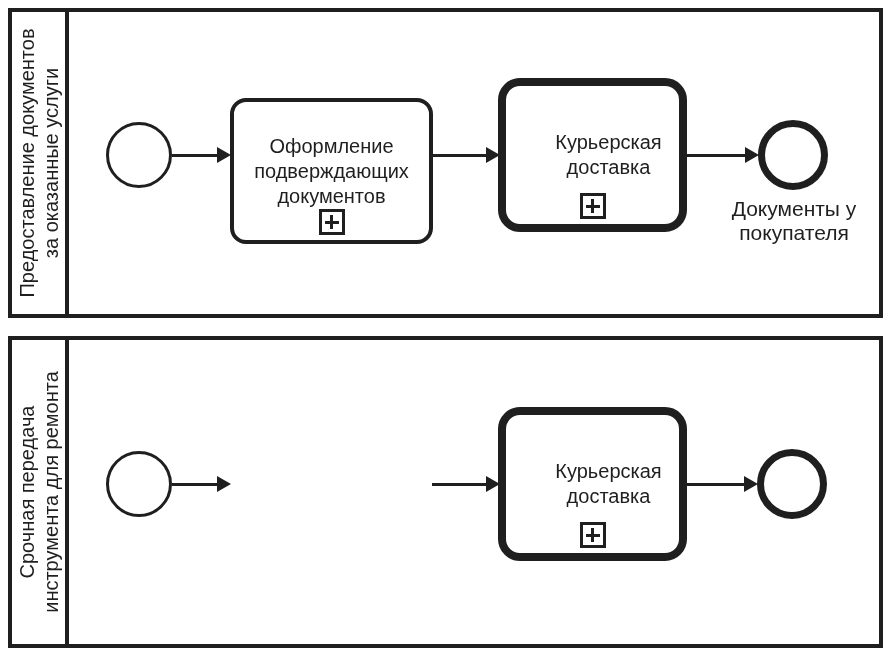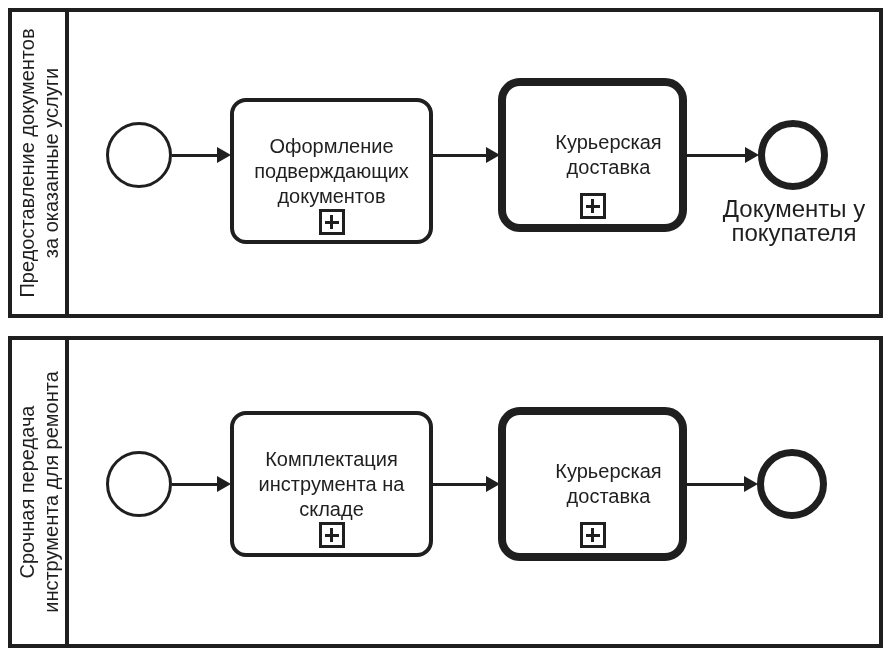--- a/index.html
+++ b/index.html
@@ -109,21 +109,21 @@
     position: absolute;
     right: 0; top: 0;
     width: 0; height: 0;
     border-left: 14px solid #1f1f1f;
     border-top: 8px solid transparent;
     border-bottom: 8px solid transparent;
   }
   .event-label {
     position: absolute;
     text-align: center;
-    font-size: 24px;
+    font-size: 21px;
     line-height: 24px;
     white-space: pre-line;
   }
   
   .start-1 { left: 106px; top: 122px; }
   .flow-1a { left: 172px; top: 147px; width: 59px; }
   .task-1a { left: 230px; top: 82px;  width: 203px; height: 146px; margin-top: 16px; }
   .flow-1b { left: 432px; top: 147px; width: 68px; }
   .task-1b { left: 498px; top: 78px;  width: 189px; height: 154px; }
   .flow-1c { left: 686px; top: 147px; width: 73px; }
@@ -198,29 +198,20 @@
     </div>
   </div>
 
   <div class="event start start-2"></div>
 
   <div class="flow flow-2a">
     <div class="line"></div>
     <div class="head"></div>
   </div>
 
-  <div class="task task-2a">
-    <div class="task-label">Комплектация
-инструмента на
-складе</div>
-    <div class="plus-marker">
-      <div class="bar-h"></div>
-      <div class="bar-v"></div>
-    </div>
-  </div>
 
   <div class="flow flow-2b">
     <div class="line"></div>
     <div class="head"></div>
   </div>
 
   <div class="task thick task-2b">
     <div class="task-label">Курьерская
 доставка</div>
     <div class="plus-marker">

